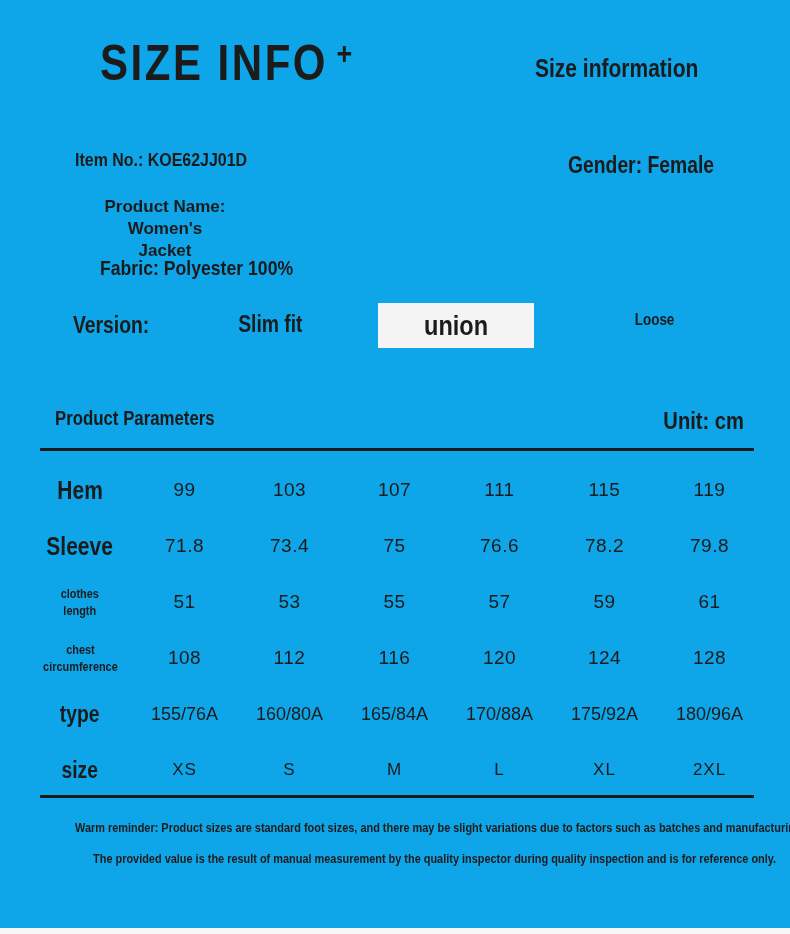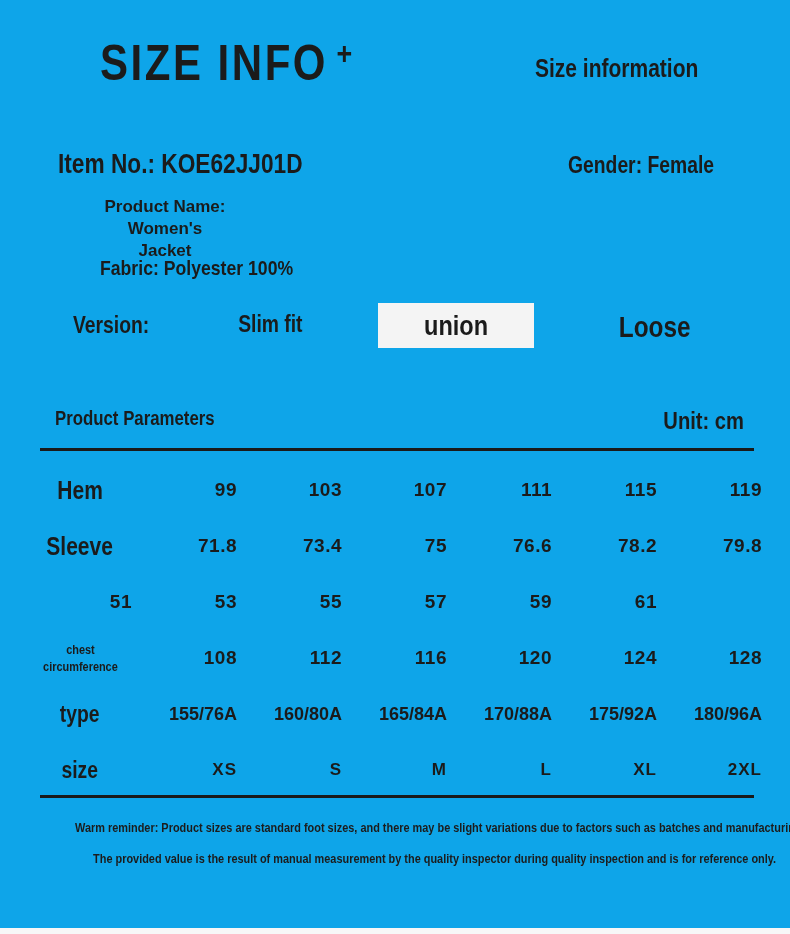--- a/index.html
+++ b/index.html
@@ -14,53 +14,53 @@
   }
   .abs { position: absolute; }
   
   .sx { display: inline-block; transform: scaleX(0.84); transform-origin: left center; white-space: nowrap; }
   .sx-c { display: inline-block; transform: scaleX(0.84); transform-origin: center center; white-space: nowrap; }
 
   .title { left: 100px; top: 34px; font-size: 50px; font-weight: 600; letter-spacing: 3px; }
   .title .plus { font-size: 32px; font-weight: 600; position: relative; top: -16px; margin-left: 10px; letter-spacing: 0; }
   .subtitle { left: 535px; top: 54px; font-size: 25px; font-weight: 700; }
 
-  .item-no { left: 58px; top: 149px; font-size: 27px; font-weight: 700; }
+  .item-no { left: 75px; top: 149px; font-size: 19px; font-weight: 700; }
   .gender { left: 568px; top: 152px; font-size: 23px; font-weight: 600; }
   .product-name {
     left: 70px; top: 196px; width: 190px;
     font-size: 17px; font-weight: 600; line-height: 22px;
     text-align: center; white-space: pre-line;
   }
   .fabric { left: 100px; top: 256px; font-size: 21px; font-weight: 600; }
 
   .version-label { left: 73px; top: 312px; font-size: 23px; font-weight: 600; }
   .version-a { left: 210px; top: 311px; width: 120px; text-align: center; font-size: 23px; font-weight: 600; }
   .version-b {
     left: 378px; top: 303px; width: 156px; height: 45px;
     background: #f4f4f4;
     display: flex; align-items: center; justify-content: center;
     font-size: 28px; font-weight: 600;
   }
-  .version-c { left: 600px; top: 311px; width: 110px; text-align: center; font-size: 29px; font-weight: 600; }
+  .version-c { left: 600px; top: 311px; width: 110px; text-align: center; font-size: 16px; font-weight: 600; }
 
   .params-title { left: 55px; top: 407px; font-size: 20px; font-weight: 700; }
   .unit { right: 46px; top: 407px; font-size: 24px; font-weight: 700; transform-origin: right center; }
 
   .rule { position: absolute; left: 40px; width: 714px; height: 3px; background: #1a1a1a; }
   .rule-top { top: 448px; }
   .rule-bottom { top: 795px; }
 
   .table { position: absolute; left: 28px; top: 462px; width: 734px; }
   .trow { display: grid; grid-template-columns: 104px repeat(6, 1fr); height: 56px; align-items: center; }
   .tlabel { text-align: center; font-size: 25px; font-weight: 600; }
   .tlabel.small { font-size: 13px; line-height: 17px; font-weight: 600; }
   .tlabel.small .sx-c { white-space: pre-line; }
   .tlabel.mid { font-size: 23px; }
-  .tval { text-align: right; font-size: 19px; font-weight: 700; letter-spacing: 0.5px; }
+  .tval { text-align: center; font-size: 19px; font-weight: 400; letter-spacing: 0.5px; }
   .trow.type-row .tval { font-size: 18px; letter-spacing: 0; }
   .trow.size-row .tval { font-size: 17px; letter-spacing: 1px; }
 
   .footer-line { left: 0; right: 0; text-align: center; font-size: 13px; font-weight: 600; color: #1c1c1c; }
   .footer-1 { top: 820px; }
   .footer-2 { top: 851px; padding-left: 28px; }
 
   .bottom-strip { left: 0; bottom: 0; width: 790px; height: 6px; background: #f7f7f7; }
 </style>
 </head>
@@ -125,20 +125,22 @@
       <div class="tlabel"><span class="sx-c">Sleeve</span></div>
       <div class="tval">71.8</div>
       <div class="tval">73.4</div>
       <div class="tval">75</div>
       <div class="tval">76.6</div>
       <div class="tval">78.2</div>
       <div class="tval">79.8</div>
     </div>
 
     <div class="trow">
+      <div class="tlabel small"><span class="sx-c">clothes
+length</span></div>
       <div class="tval">51</div>
       <div class="tval">53</div>
       <div class="tval">55</div>
       <div class="tval">57</div>
       <div class="tval">59</div>
       <div class="tval">61</div>
     </div>
 
     <div class="trow">
       <div class="tlabel small"><span class="sx-c">chest

